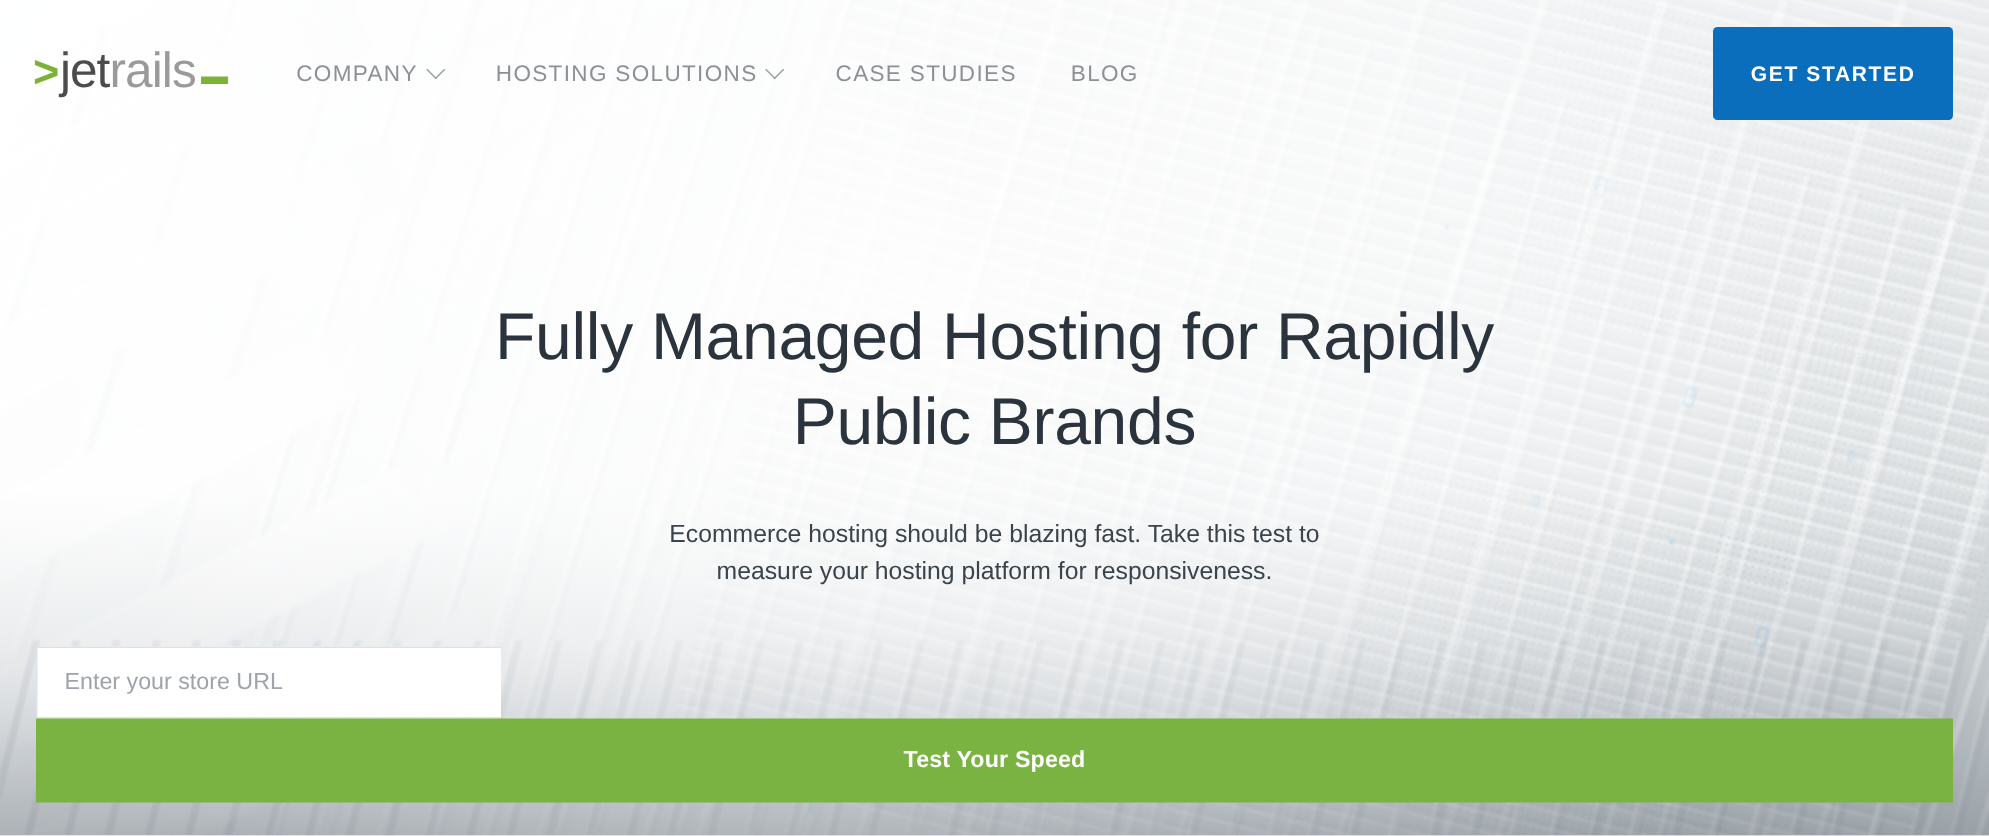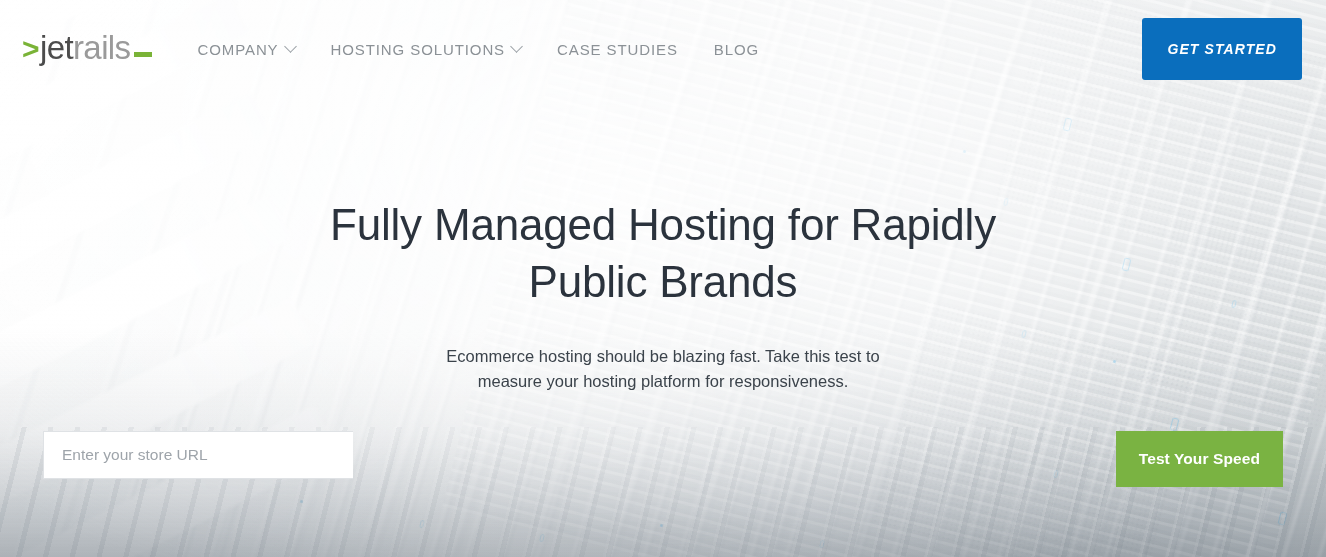--- a/index.html
+++ b/index.html
@@ -271,31 +271,30 @@
     color:#ffffff;
     font-size:14px;
     font-weight:700;
     letter-spacing:1.1px;
     padding:24px 25px;
     border:none;
     border-radius:3px;
     cursor:pointer;
     text-transform:uppercase;
     line-height:1;
-    font-style:italic;
   }
 
   
   .hero {
     position:absolute;
     left:0; right:0;
     top:196px;
     z-index:30;
     text-align:center;
-    padding:0 43px;
+    padding:0 24px;
   }
 
   .hero h1 {
     color:#2b333d;
     font-size:44px;
     font-weight:400;
     line-height:1.30;
     letter-spacing:-.2px;
   }
   .hero h2 {
@@ -312,22 +311,23 @@
     line-height:1.52;
     margin-top:34px;
     max-width:470px;
     margin-left:auto;
     margin-right:auto;
   }
 
   
   .speedform {
     display:flex;
-    justify-content:space-between;
+    justify-content:flex-start;
     margin-top:36px;
+    flex-direction:column;
   }
   .url-input {
     width:310px;
     height:48px;
     border:1px solid #dfe2e5;
     border-right:none;
     background:#ffffff;
     font-family:"Liberation Sans", sans-serif;
     font-size:15.5px;
     color:#3b434b;

